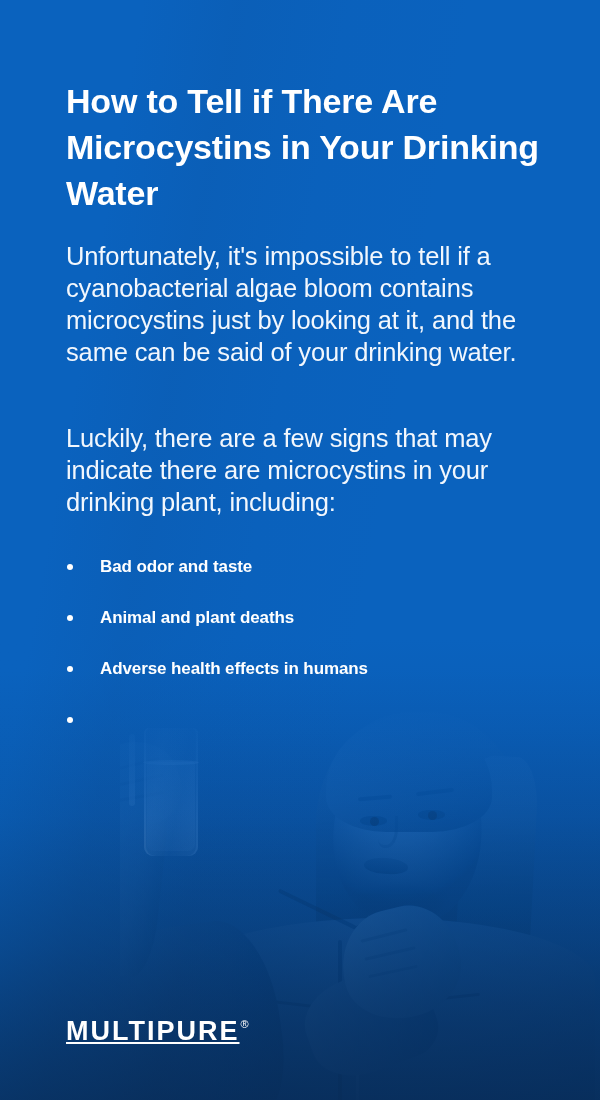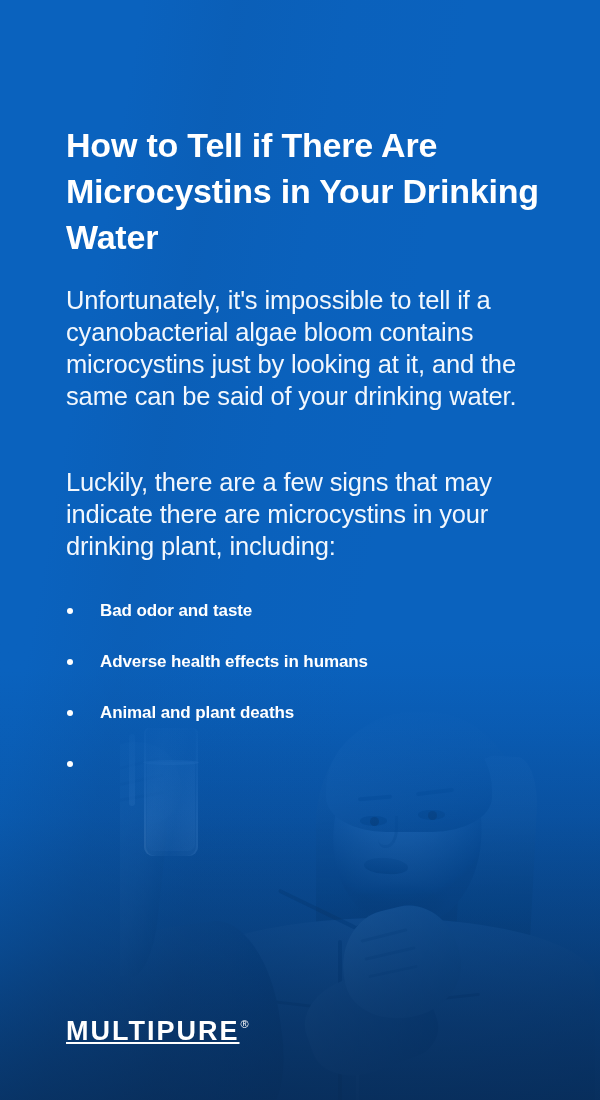--- a/index.html
+++ b/index.html
@@ -342,21 +342,20 @@
       rgba(8,40,80,0.74) 100%);
     pointer-events: none;
   }
 
   
   #content {
     position: absolute;
     inset: 0;
     padding: 0 84px;
     z-index: 5;
-    margin-top: 44px;
   }
 
   #headline {
     position: absolute;
     left: 66px;
     top: 78px;
     width: 474px;
     color: #ffffff;
     font-size: 34px;
     line-height: 46px;
@@ -499,25 +498,25 @@
 
     <p class="para" id="para-2">Luckily, there are a few signs that may indicate there are microcystins in your drinking plant, including:</p>
 
     <ul id="bullet-list">
       <li>
         <span class="dot"></span>
         <span>Bad odor and taste</span>
       </li>
       <li>
         <span class="dot"></span>
-        <span>Adverse health effects in humans</span>
+        <span>Animal and plant deaths</span>
       </li>
       <li>
         <span class="dot"></span>
-        <span>Animal and plant deaths</span>
+        <span>Adverse health effects in humans</span>
       </li>
       <li>
         <span class="dot"></span>
       </li>
     </ul>
   </div>
 
   <div id="logo">
     <span id="logo-word">MULTIPURE</span>
     <span id="logo-reg">®</span>

